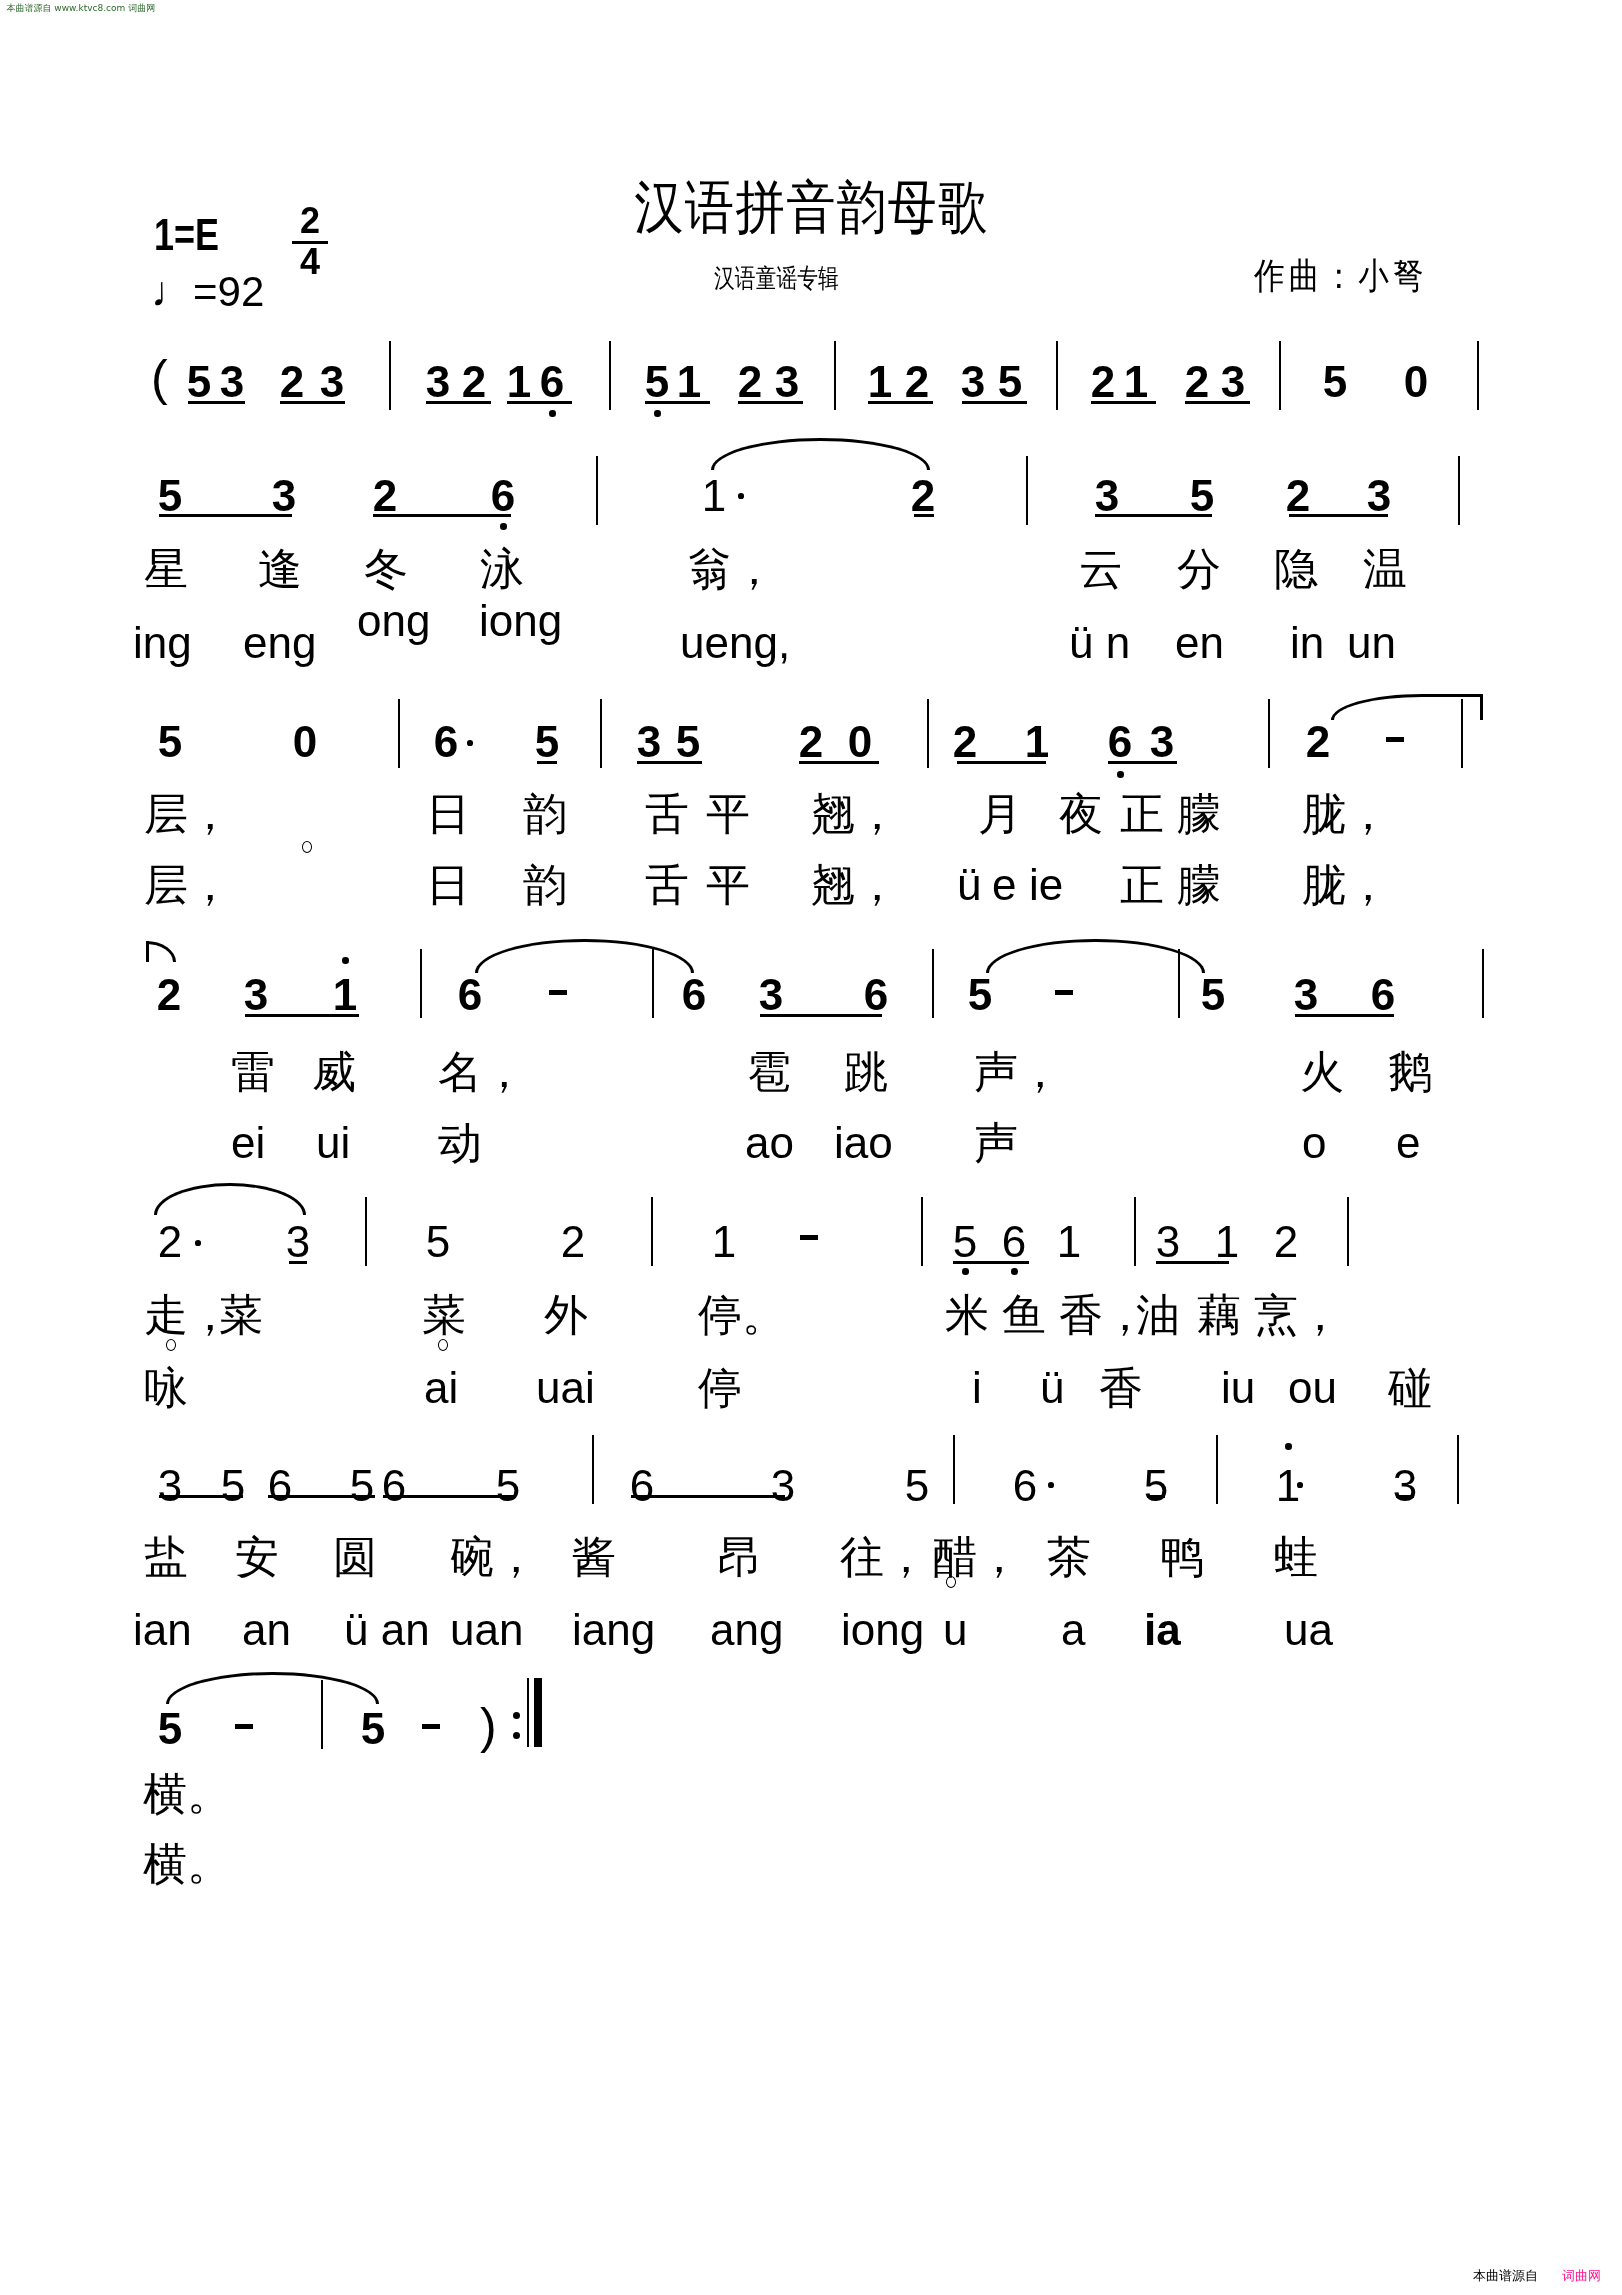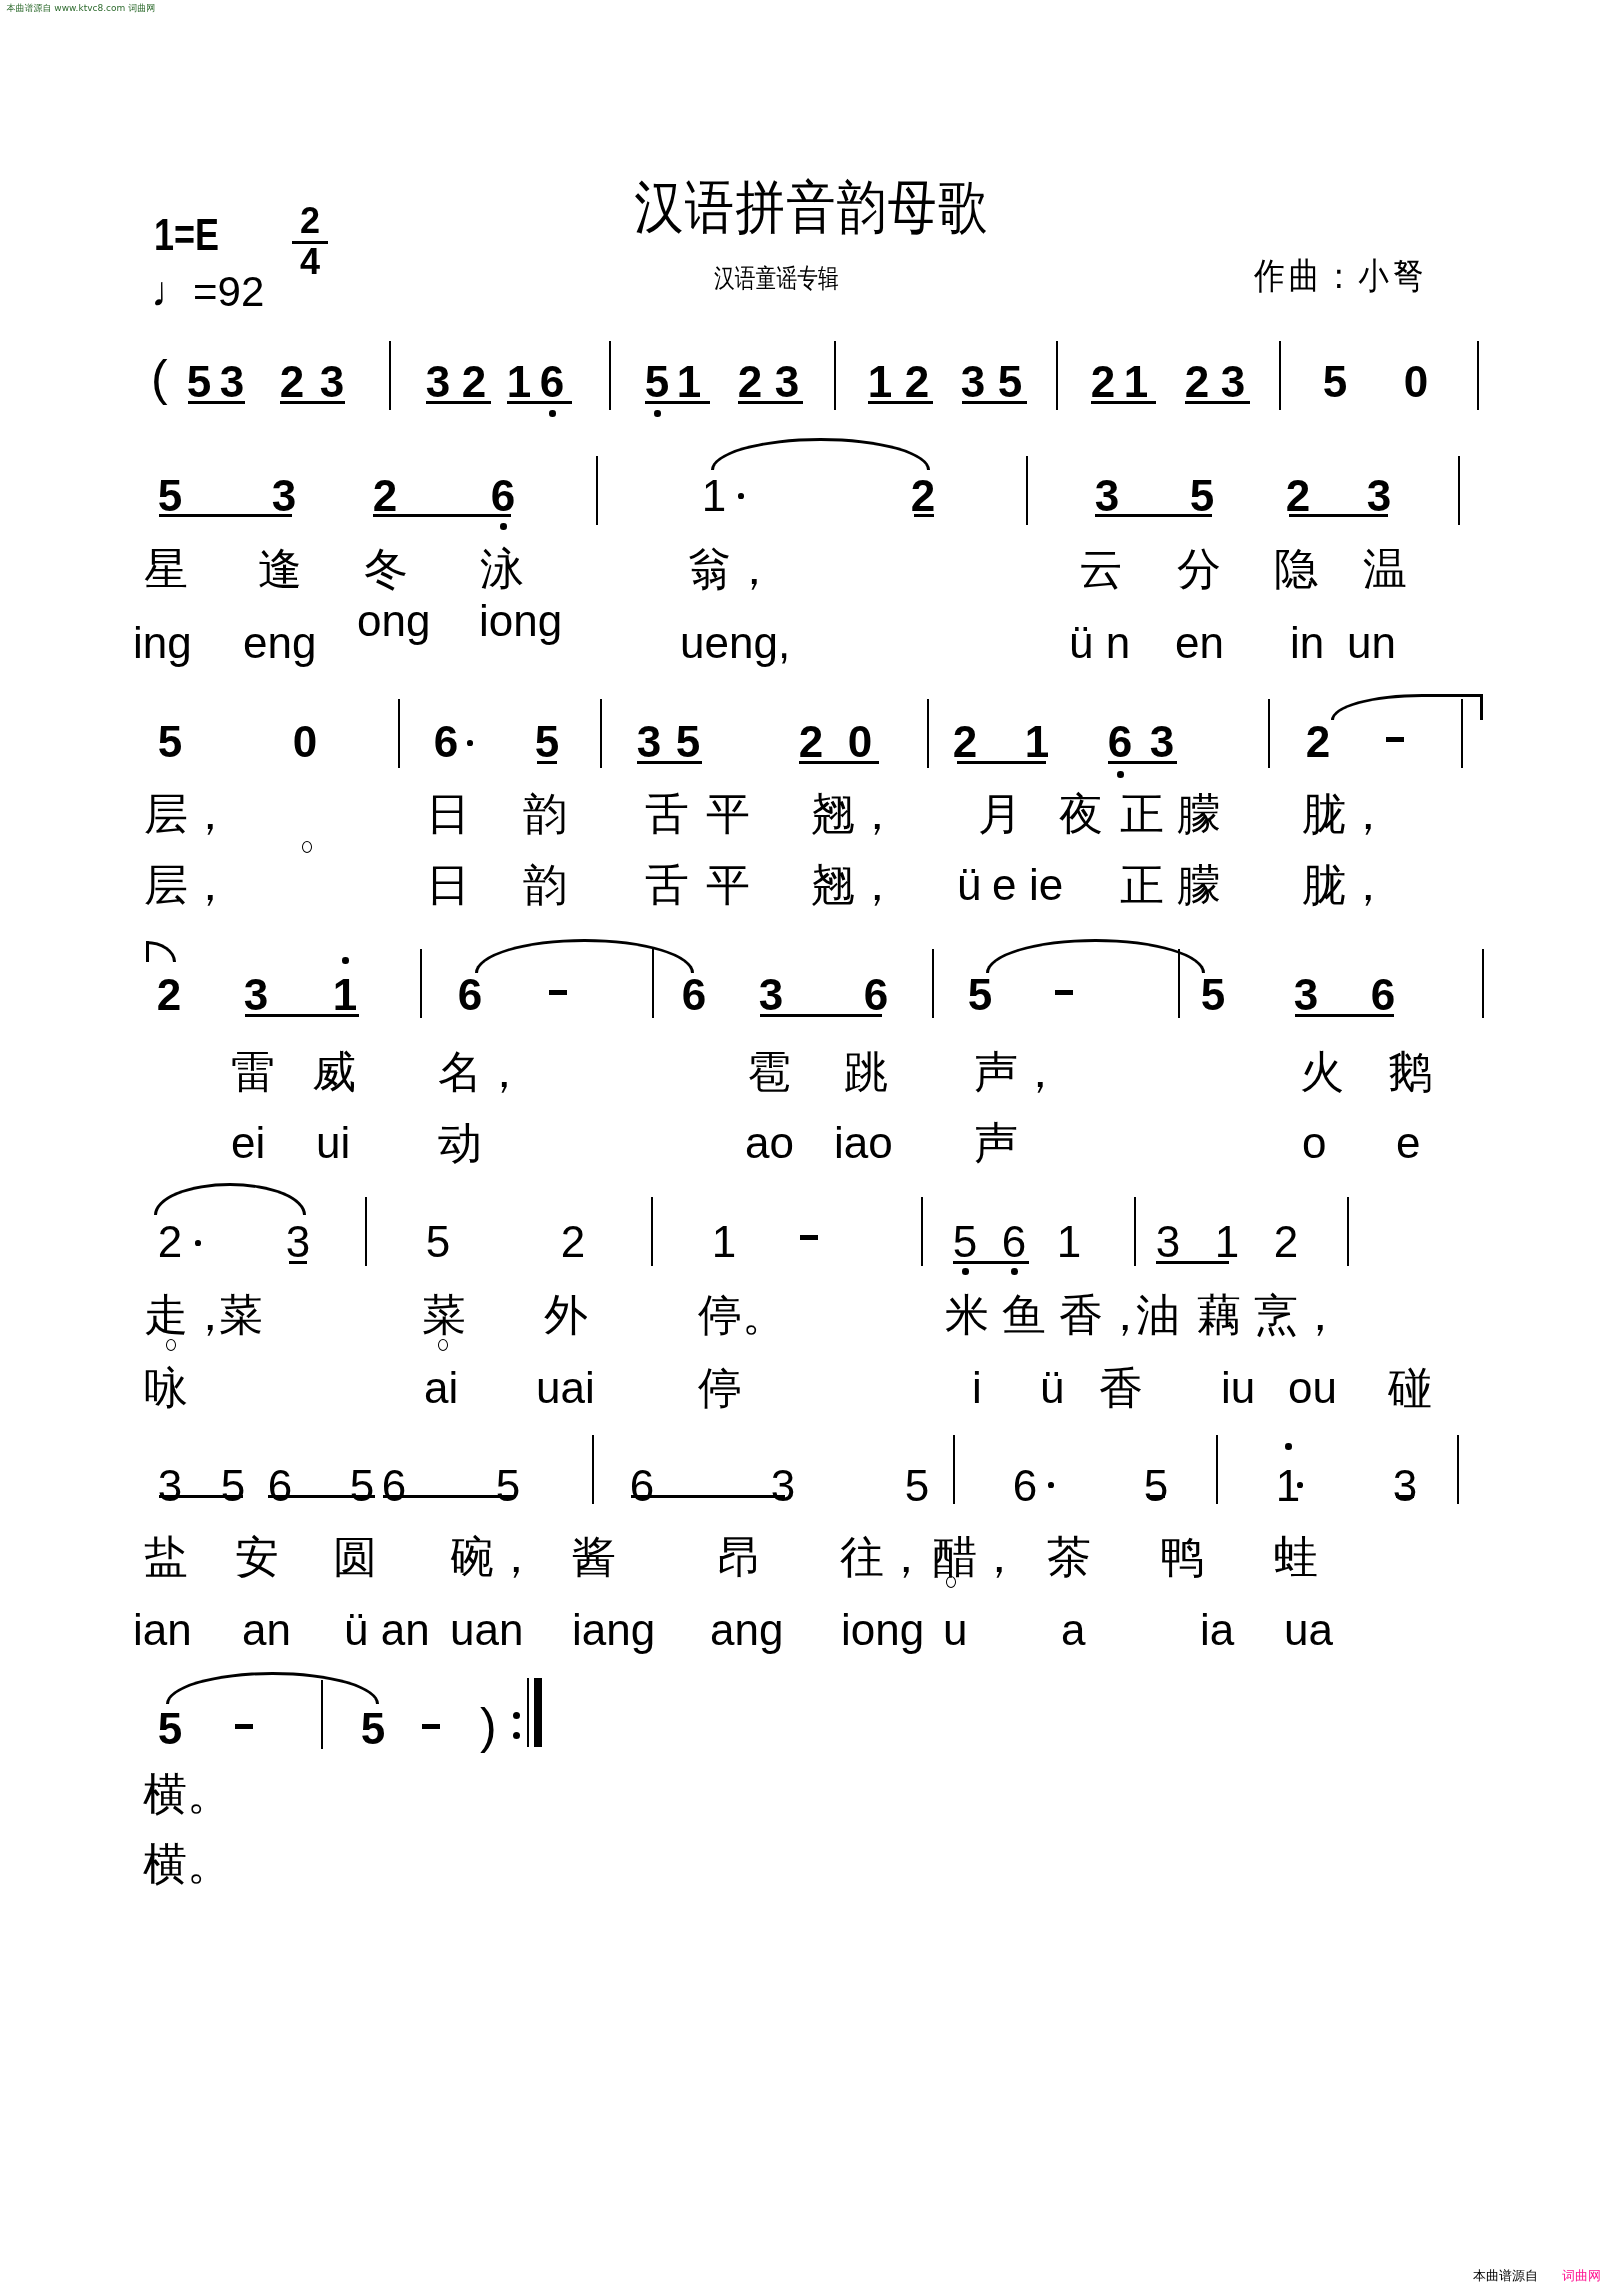--- a/index.html
+++ b/index.html
@@ -355,21 +355,21 @@
   <span class="pinyin" style="left:133px; top:1605px;">ian</span>
   <span class="pinyin" style="left:242px; top:1605px;">an</span>
 
   <span class="pinyin" style="left:344px; top:1605px;">ü an</span>
   <span class="pinyin" style="left:450px; top:1605px;">uan</span>
   <span class="pinyin" style="left:572px; top:1605px;">iang</span>
   <span class="pinyin" style="left:710px; top:1605px;">ang</span>
   <span class="pinyin" style="left:841px; top:1605px;">iong</span>
   <span class="pinyin" style="left:943px; top:1605px;">u</span>
   <span class="pinyin" style="left:1061px; top:1605px;">a</span>
-  <span class="pinyin" style="left:1200px; top:1605px;">ia</span>
+  <span class="pinyin" style="left:1144px; top:1605px;font-weight:bold;">ia</span>
   <span class="pinyin" style="left:1284px; top:1605px;">ua</span>
 </div>
 
 <div>
   <div class="tie" style="left:166px; top:1672px; width:207px; height:29px;"></div>
   <span class="note" style="left:154px; top:1704px;">5</span>
   <div class="dash" style="left:235px; top:1724px;"></div>
   <div class="bar" style="left:321px; top:1680px; height:69px;"></div>
   <span class="note" style="left:357px; top:1704px;">5</span>
   <div class="dash" style="left:422px; top:1724px;"></div>

